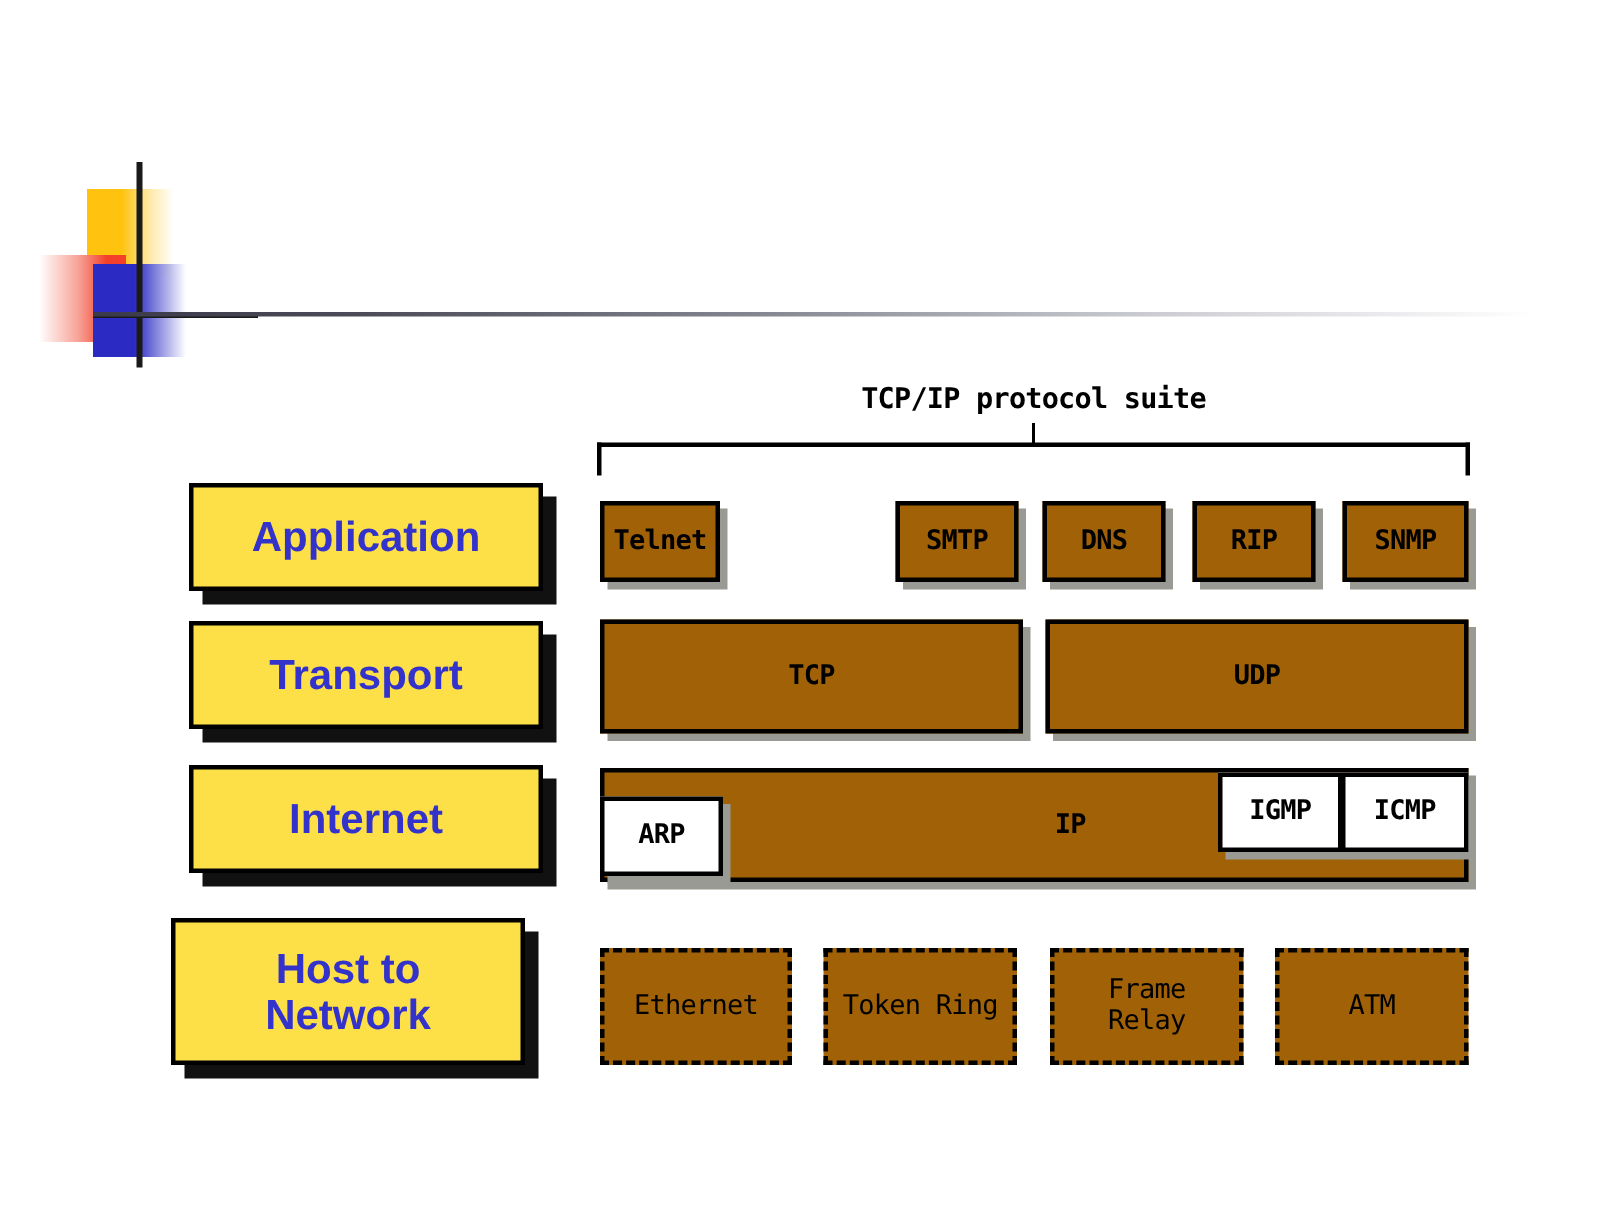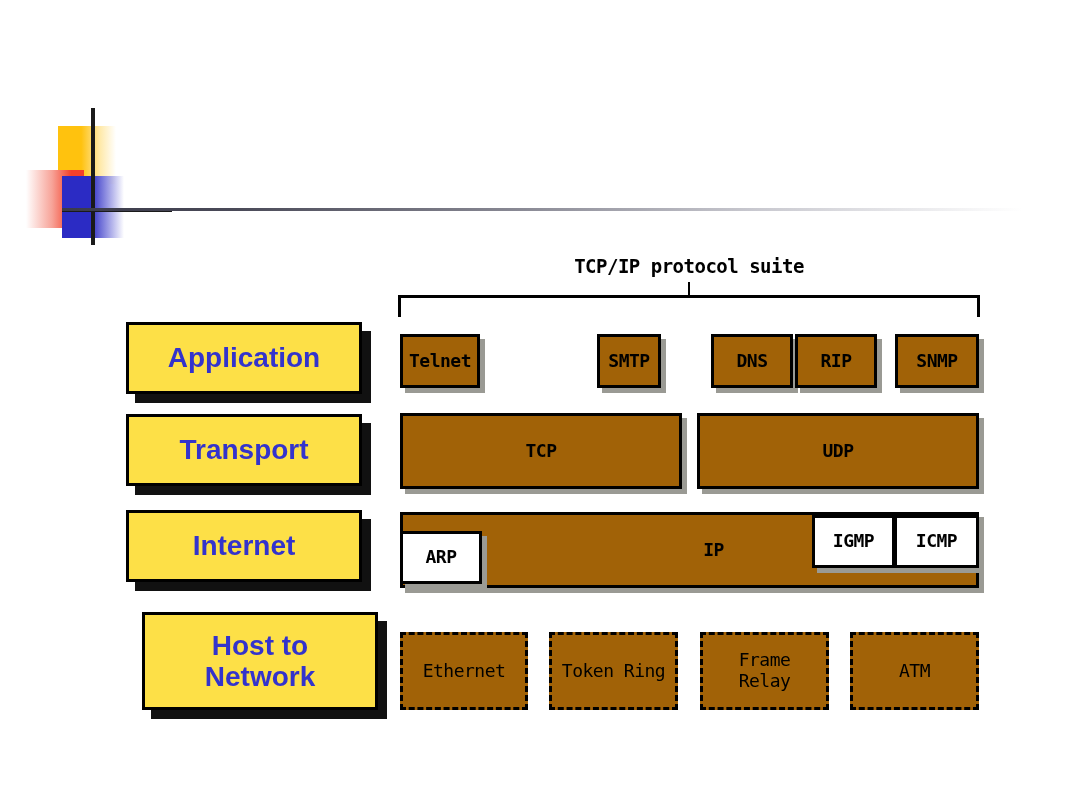--- a/index.html
+++ b/index.html
@@ -191,26 +191,26 @@
     <div class="suite-label">TCP/IP protocol suite</div>
     <div class="suite-tick"></div>
     <div class="suite-bracket"></div>
 
     <div class="layer-box" style="left:126px; top:322px; width:236px; height:72px;">Application</div>
 
     <div class="layer-box" style="left:126px; top:414px; width:236px; height:72px;">Transport</div>
 
     <div class="layer-box" style="left:126px; top:510px; width:236px; height:72px;">Internet</div>
 
-    <div class="layer-box" style="left:142px; top:612px; width:236px; height:98px; white-space:pre-line;">Host to
+    <div class="layer-box" style="left:114px; top:612px; width:236px; height:98px; white-space:pre-line;">Host to
 Network</div>
 
     <div class="pbox" style="left:400px; top:334px; width:80px; height:54px;">Telnet</div>
-    <div class="pbox" style="left:597px; top:334px; width:64px; height:54px;">SMTP</div>
-    <div class="pbox" style="left:695px; top:334px; width:82px; height:54px;margin-left:16px;">DNS</div>
+    <div class="pbox" style="left:597px; top:334px; width:82px; height:54px;">SMTP</div>
+    <div class="pbox" style="left:695px; top:334px; width:82px; height:54px;">DNS</div>
     <div class="pbox" style="left:795px; top:334px; width:82px; height:54px;">RIP</div>
     <div class="pbox" style="left:895px; top:334px; width:84px; height:54px;">SNMP</div>
 
     <div class="pbox" style="left:400px; top:413px; width:282px; height:76px;">TCP</div>
     <div class="pbox" style="left:697px; top:413px; width:282px; height:76px;">UDP</div>
 
     <div class="pbox plain-ip" style="left:400px; top:512px; width:579px; height:76px;">IP</div>
 
     <div class="pbox white z-top" style="left:400px; top:531px; width:82px; height:53px;">ARP</div>
 

